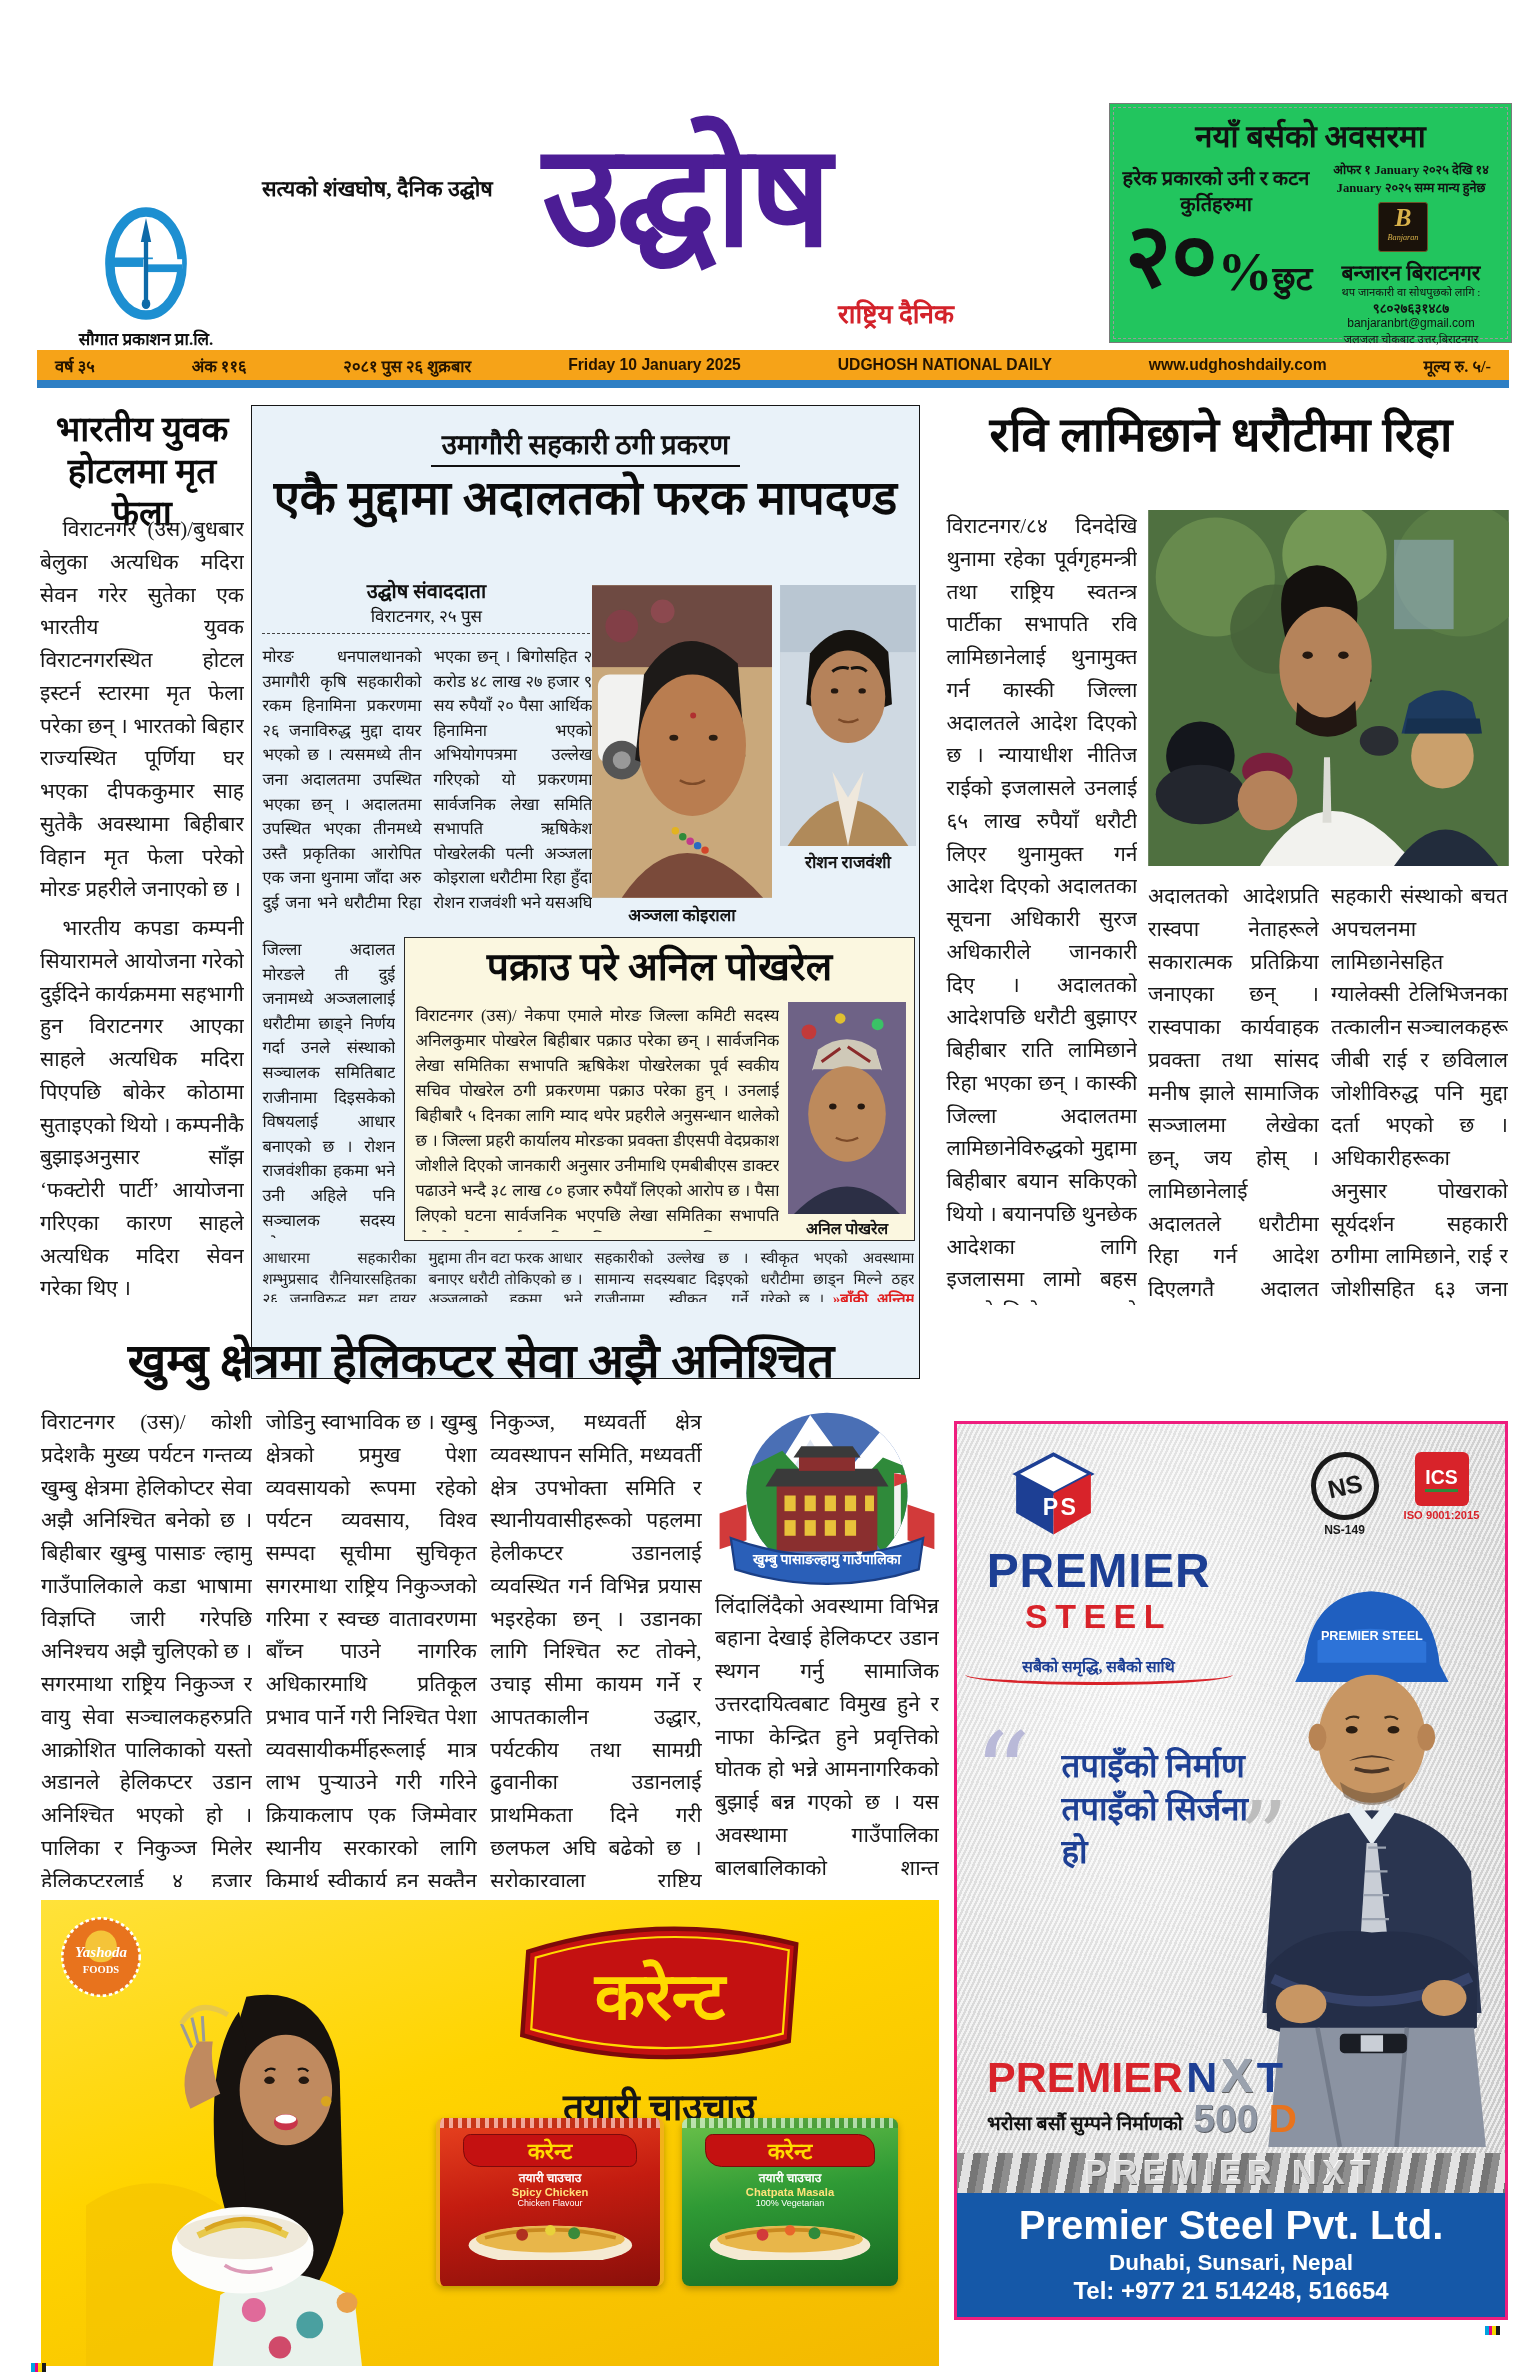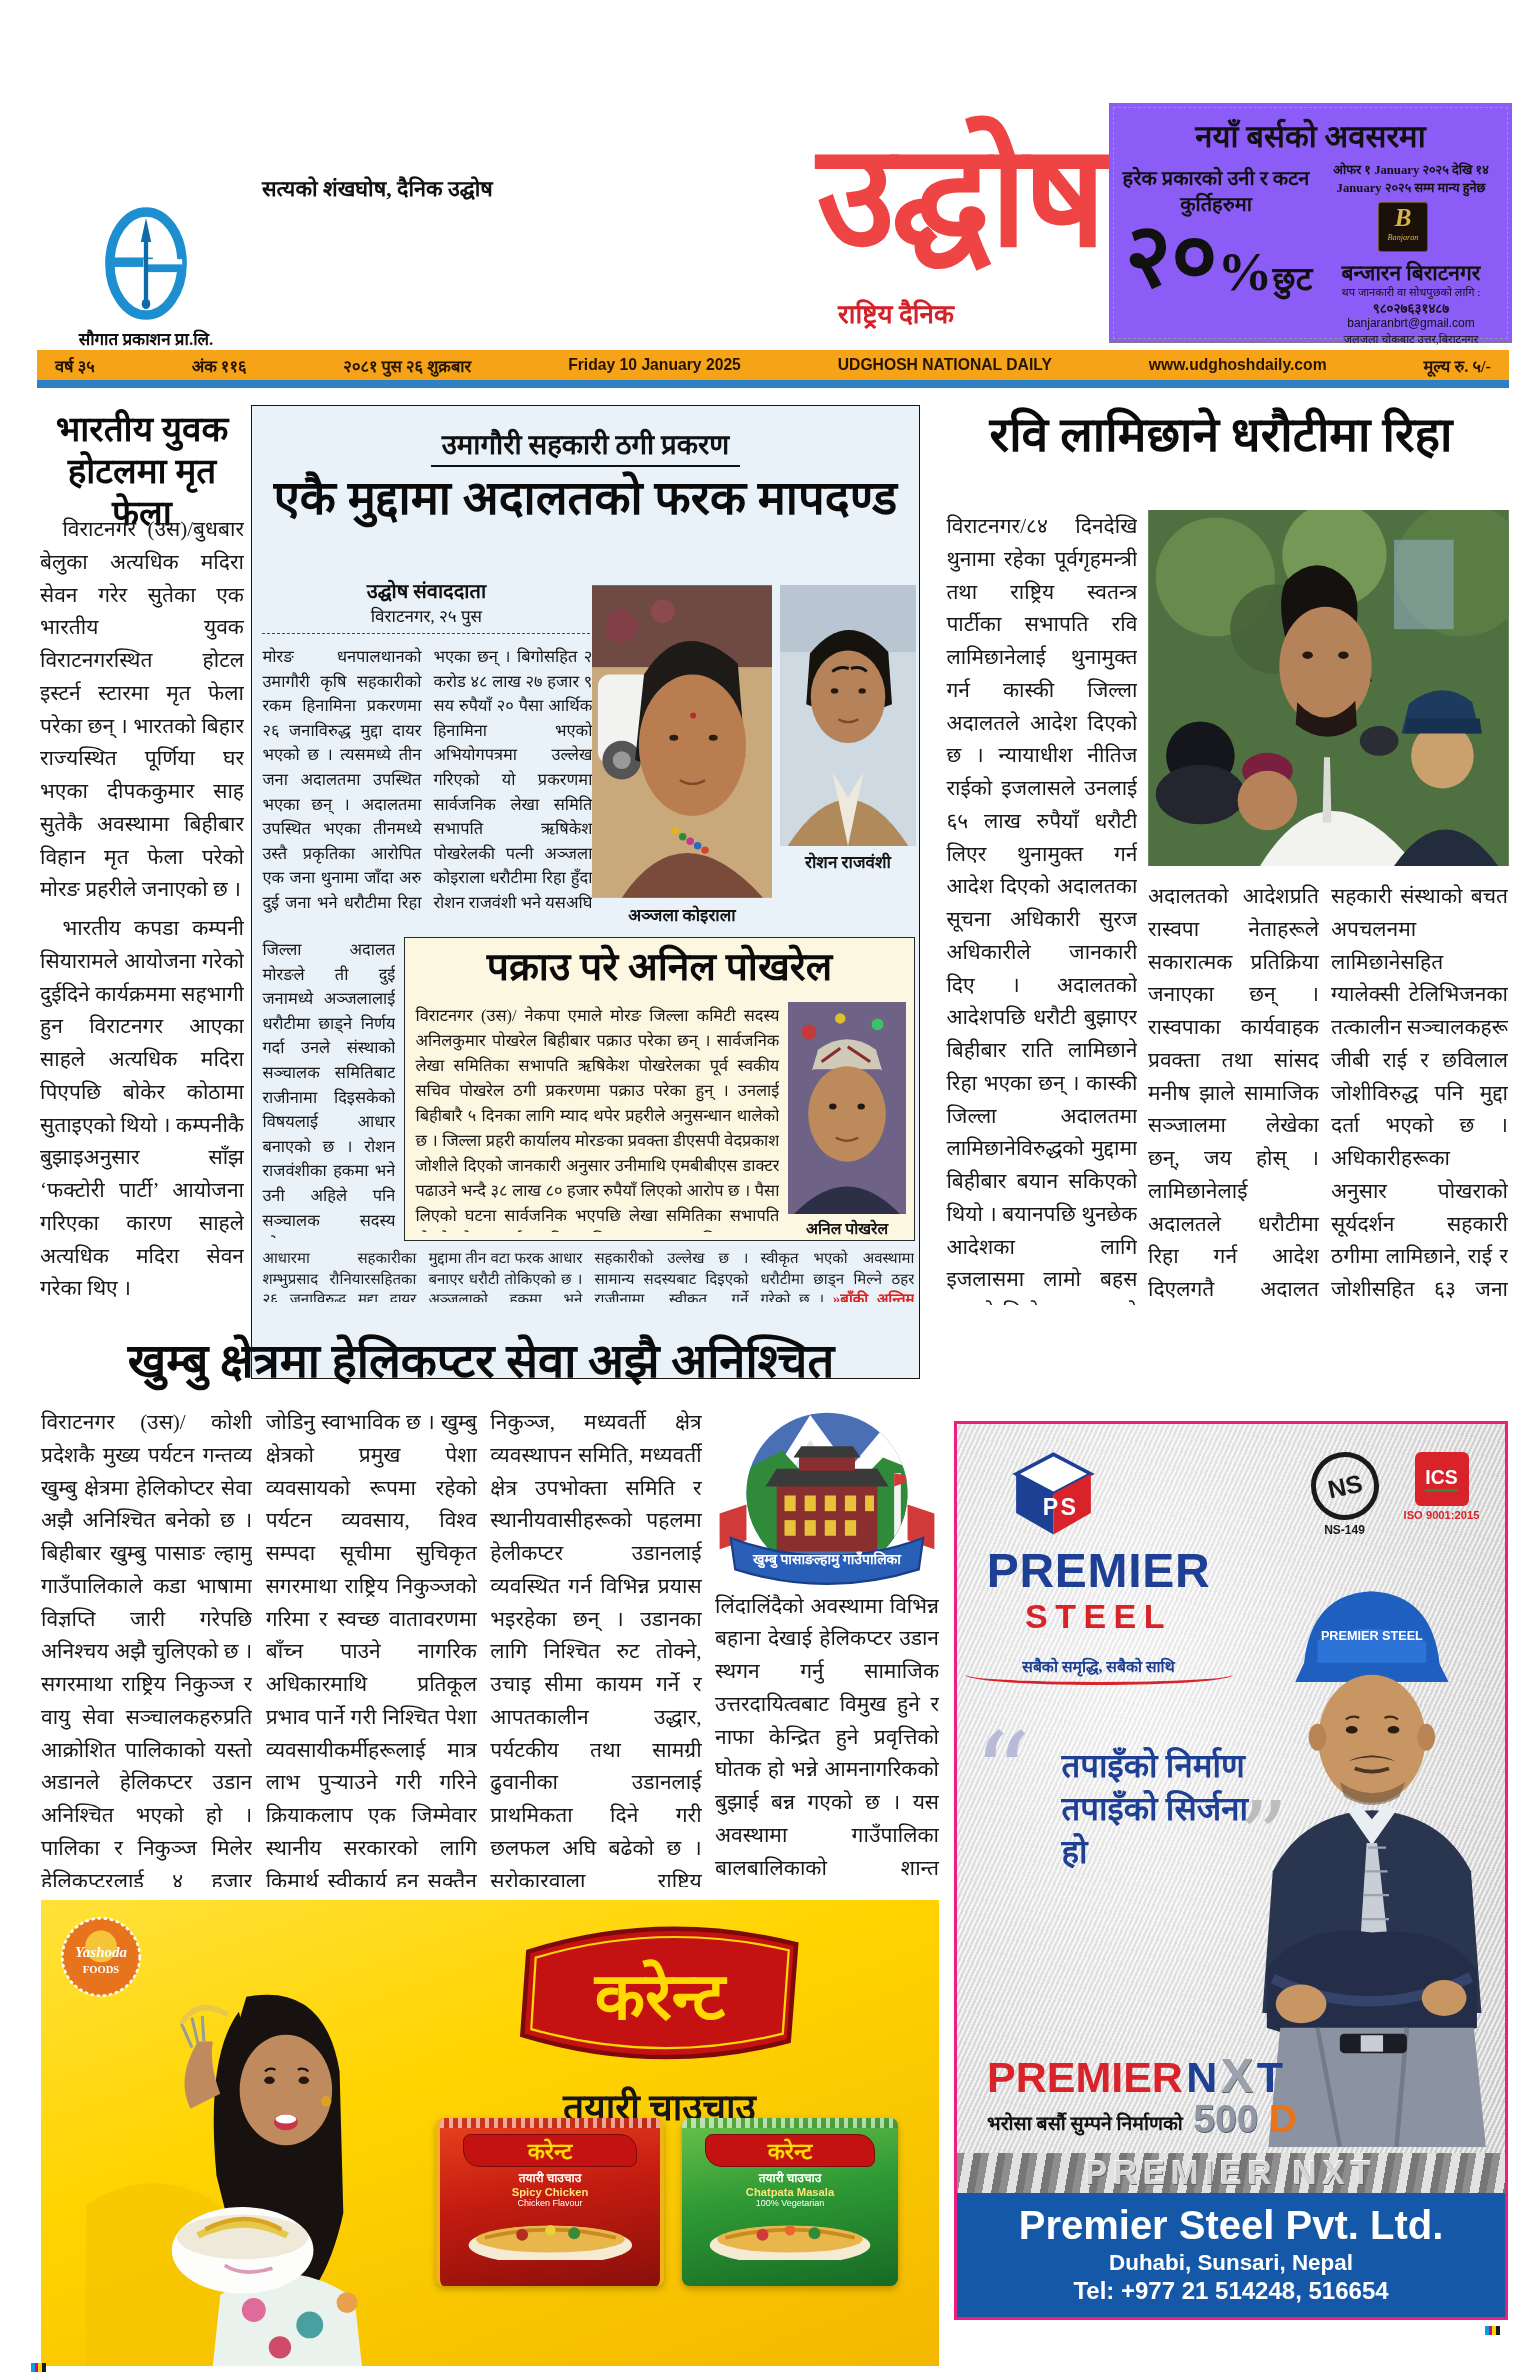--- a/index.html
+++ b/index.html
@@ -9,26 +9,26 @@
   .ctr{text-align:center;}
   .hl{font-weight:700;color:#0b0b0b;line-height:1.2;}
   .j{text-align:justify;font-size:21px;line-height:1.56;color:#181818;}
   .j p{margin:0 0 6px;text-indent:22.4px;}
   .sm{font-size:15px;line-height:1.38;text-align:justify;color:#1c1c1c;}
   .red{color:#e01f1f;font-weight:700;}
   .photo{position:absolute;overflow:hidden;background:#c9c9c9;}
   .cap{font-size:17px;font-weight:600;text-align:center;color:#161616;}
   svg{display:block;}
   
-  .nameplate{font-weight:700;color:#ef4444;line-height:1.45;letter-spacing:-3px;text-align:right;}
+  .nameplate{font-weight:700;color:#4c1d95;line-height:1.45;letter-spacing:-3px;}
   .datebar{background:#f6a318;display:flex;align-items:center;justify-content:space-between;
            padding:0 18px;font-size:16.4px;font-weight:700;color:#241400;box-sizing:border-box;}
   .bluestrip{background:#2e7fc4;}
   
-  .topad{border:0.7px solid #7a7a7a;outline:1.5px dashed #9a9a9a;outline-offset:-5.2px;background:#8b5cf6;box-sizing:border-box;}
+  .topad{border:0.7px solid #7a7a7a;outline:1.5px dashed #9a9a9a;outline-offset:-5.2px;background:#22c55e;box-sizing:border-box;}
   
   .bluepanel{background:#e9f2f9;border:1.5px solid #161616;box-sizing:border-box;}
   .creampanel{background:#fbf7e0;border:1.5px solid #2a2a2a;box-sizing:border-box;}
   .kicker{font-size:27.6px;font-weight:700;}
   .kicker span{border-bottom:2.2px solid #111;padding:0 10.4px 4.5px;}
   .dashline{border-top:1.5px dashed #444;margin-top:6px;}
   .two-col{column-count:2;column-gap:12px;}
   .stripline{display:flex;gap:12px;}
   .stripline > div{flex:1;}
   

